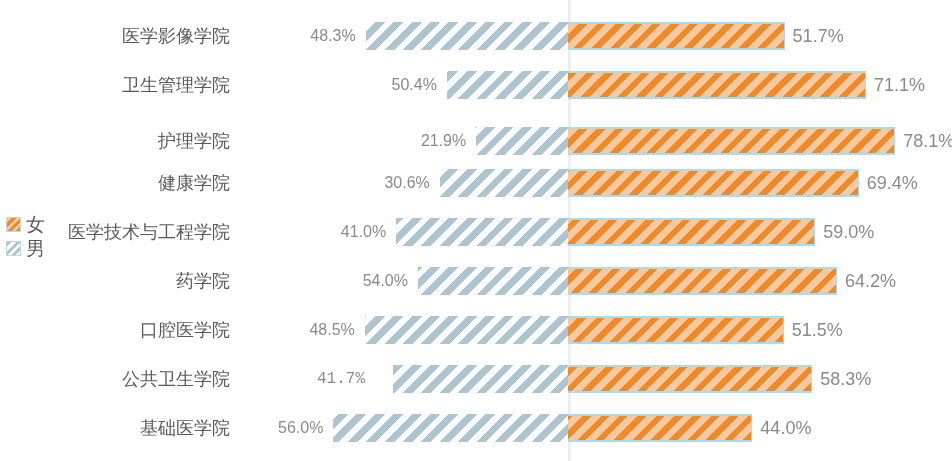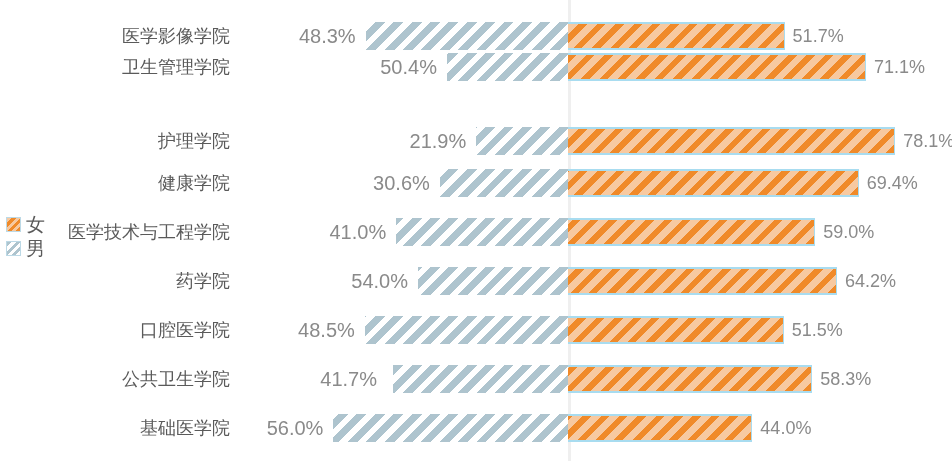--- a/index.html
+++ b/index.html
@@ -97,21 +97,21 @@
     color: #5a5a5a;
     white-space: nowrap;
     text-align: right;
   }
 
   .val-left {
     position: absolute;
     top: 0;
     height: 28px;
     line-height: 28px;
-    font-size: 20px;
+    font-size: 16px;
     color: #8a8a8a;
     white-space: nowrap;
     text-align: right;
   }
   .val-right {
     position: absolute;
     top: 0;
     height: 28px;
     line-height: 28px;
     font-size: 18px;
@@ -163,21 +163,21 @@
   </div>
 
   <div class="rows" id="rows">
       <div class="row" style="top: 22px;">
         <div class="cat-label">医学影像学院</div>
         <div class="val-left" style="right: 596.377px;">48.3%</div>
         <div class="bar male" style="left: 365.623px; width: 202.377px;"></div>
         <div class="bar female" style="left: 568px; width: 216.623px;"></div>
         <div class="val-right" style="left: 792.623px;">51.7%</div>
       </div>
-      <div class="row" style="top: 53px;">
+      <div class="row" style="top: 71px;">
         <div class="cat-label">卫生管理学院</div>
         <div class="val-left" style="right: 515.091px;">50.4%</div>
         <div class="bar male" style="left: 446.909px; width: 121.091px;"></div>
         <div class="bar female" style="left: 568px; width: 297.909px;"></div>
         <div class="val-right" style="left: 873.909px;">71.1%</div>
       </div>
       <div class="row" style="top: 120px; margin-top: 7px;">
         <div class="cat-label">护理学院</div>
         <div class="val-left" style="right: 485.761px;">21.9%</div>
         <div class="bar male" style="left: 476.239px; width: 91.761px;"></div>
@@ -207,21 +207,21 @@
       </div>
       <div class="row" style="top: 316px;">
         <div class="cat-label">口腔医学院</div>
         <div class="val-left" style="right: 597.215px;">48.5%</div>
         <div class="bar male" style="left: 364.785px; width: 203.215px;"></div>
         <div class="bar female" style="left: 568px; width: 215.785px;"></div>
         <div class="val-right" style="left: 791.785px;">51.5%</div>
       </div>
       <div class="row" style="top: 365px;">
         <div class="cat-label">公共卫生学院</div>
-        <div class="val-left" style="right: 575px;">41.7%</div>
+        <div class="val-left" style="right: 587px; font-family: Liberation Mono, monospace;">41.7%</div>
         <div class="bar male" style="left: 393.277px; width: 174.723px;"></div>
         <div class="bar female" style="left: 568px; width: 244.277px;"></div>
         <div class="val-right" style="left: 820.277px;">58.3%</div>
       </div>
       <div class="row" style="top: 414px;">
         <div class="cat-label">基础医学院</div>
         <div class="val-left" style="right: 628.64px;">56.0%</div>
         <div class="bar male" style="left: 333.36px; width: 234.64px;"></div>
         <div class="bar female" style="left: 568px; width: 184.36px;"></div>
         <div class="val-right" style="left: 760.36px;">44.0%</div>

